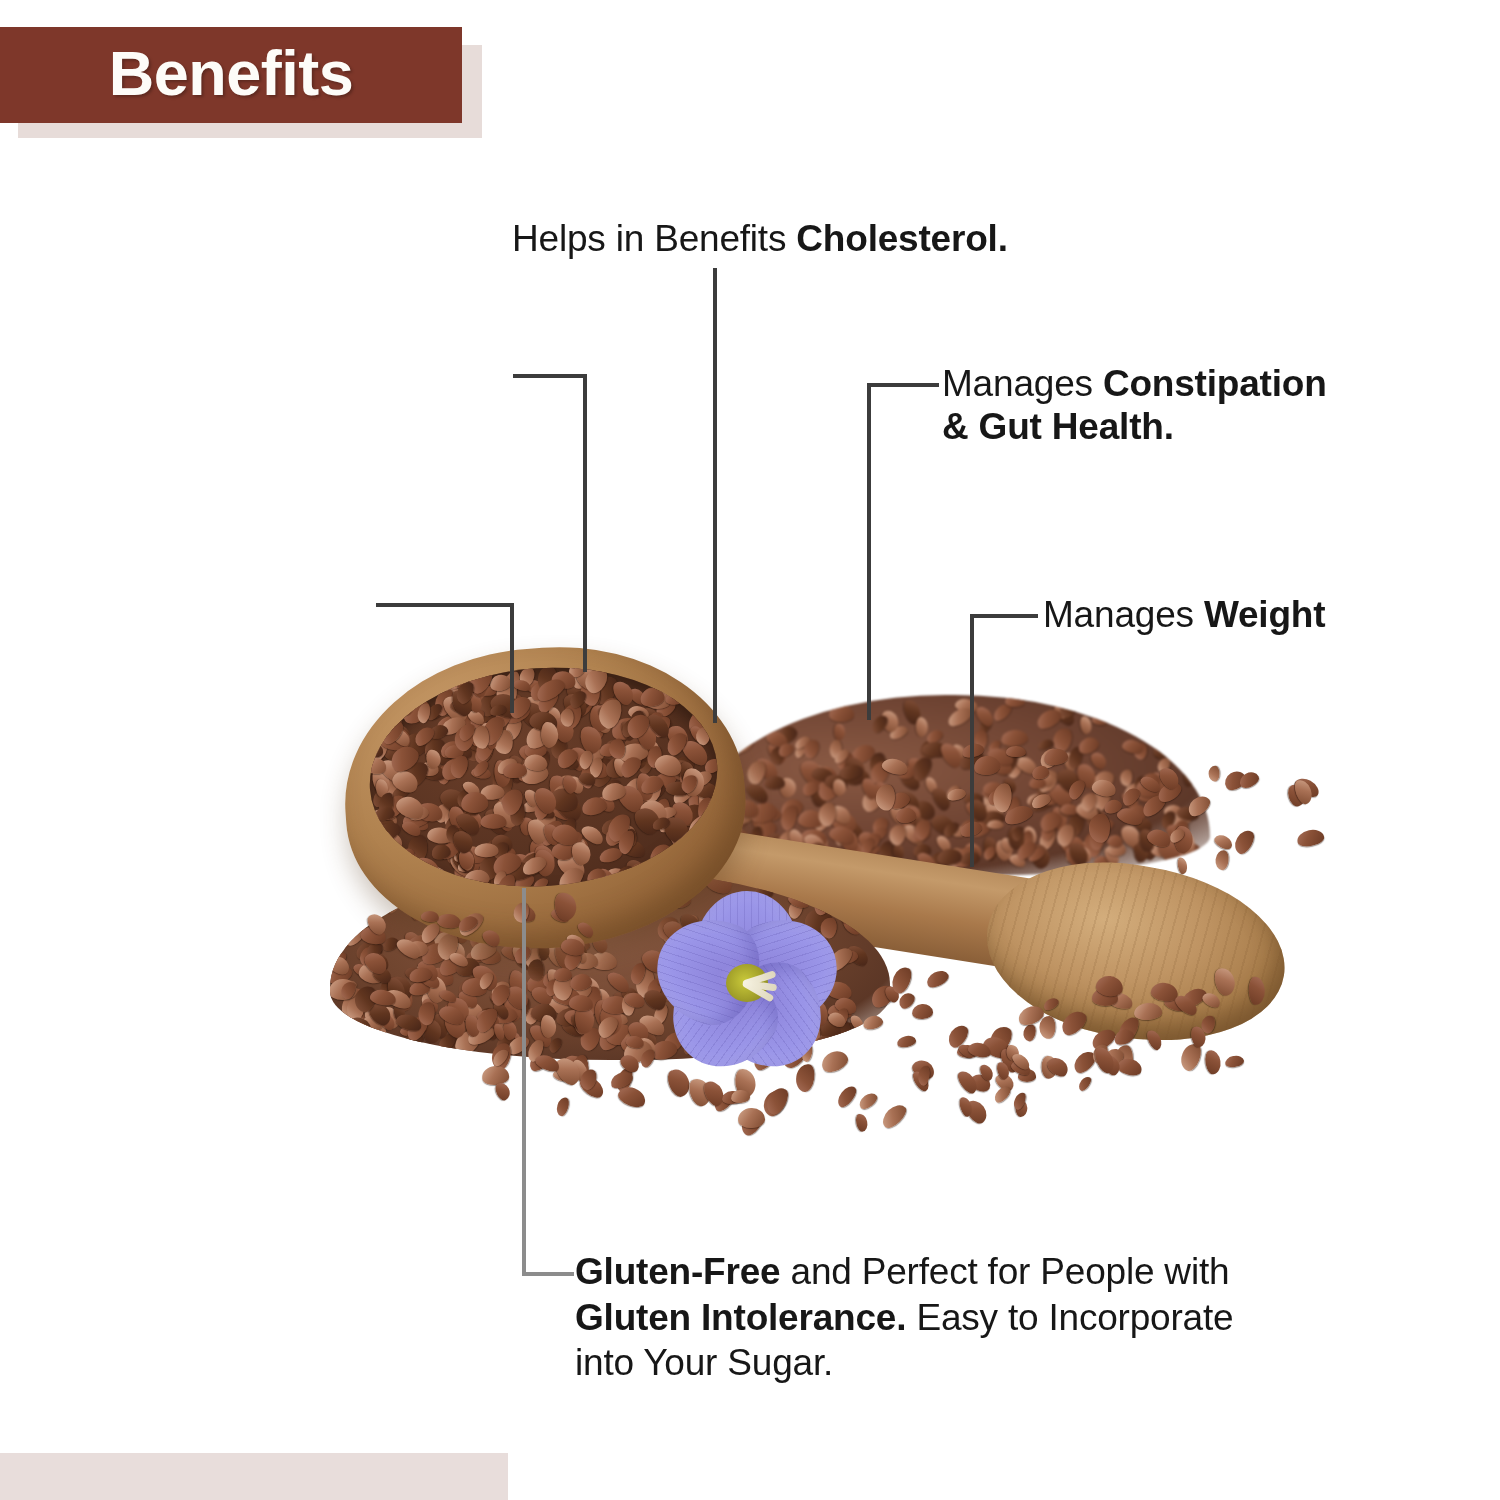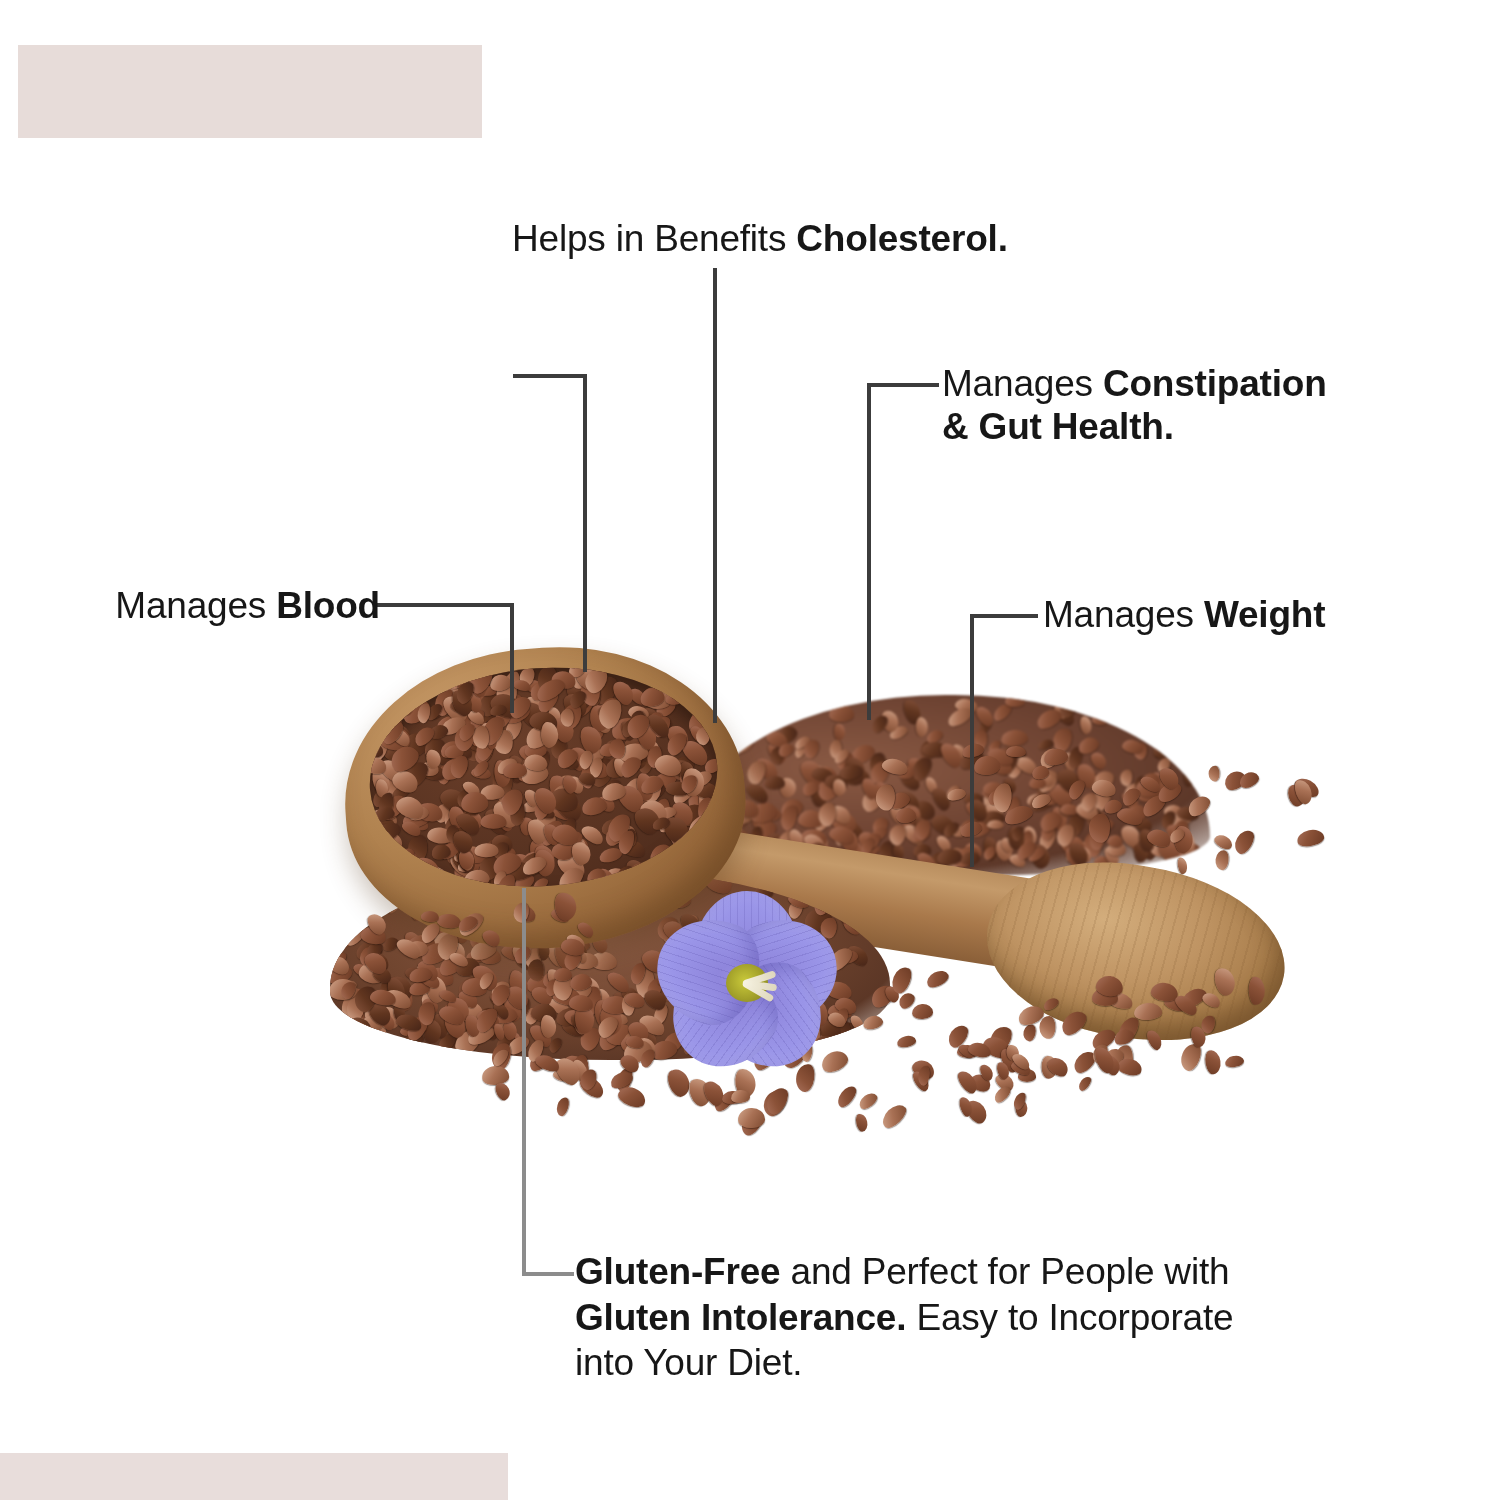--- a/index.html
+++ b/index.html
@@ -211,20 +211,23 @@
 
   
   .scatter { position: absolute; inset: 0; pointer-events: none; }
 </style>
 </head>
 <body>
 
 <div class="stage">
 
   <div class="header-shadow"></div>
+  <div class="header-bar">
+    <span class="header-title">Benefits</span>
+  </div>
 
   <div class="photo">
 
     <div class="pile-back">
       <div class="seedfield" id="sf-back">
           <i class="seed lt" style="left:381.6px;top:162.4px;width:17.9px;height:12.2px;transform:rotate(-4.2deg)"></i>
           <i class="seed" style="left:78.9px;top:119.1px;width:17.6px;height:13.4px;transform:rotate(-8.4deg)"></i>
           <i class="seed" style="left:66.5px;top:125.6px;width:22.4px;height:16.5px;transform:rotate(61.4deg)"></i>
           <i class="seed" style="left:307.6px;top:17.0px;width:21.3px;height:12.3px;transform:rotate(-42.2deg)"></i>
           <i class="seed lt" style="left:129.3px;top:146.9px;width:15.9px;height:12.1px;transform:rotate(38.1deg)"></i>
@@ -1559,27 +1562,26 @@
     <span>Helps in Benefits </span><b>Cholesterol.</b>
   </div>
 
 
   <div class="callout c-constipation">
     <div><span>Manages </span><b>Constipation</b></div>
     <div><b>&amp; Gut Health.</b></div>
   </div>
 
   <div class="callout c-bloodsugar">
-    <div><span>Manages </span><b>Blood</b></div>
   </div>
 
   <div class="callout c-weight">
     <span>Manages </span><b>Weight</b>
   </div>
 
   <div class="callout c-gluten">
     <div><b>Gluten-Free</b><span> and Perfect for People with</span></div>
     <div><b>Gluten Intolerance.</b><span> Easy to Incorporate</span></div>
-    <div><span>into Your Diet.</span></div>
+    <div><span>into Your Sugar.</span></div>
   </div>
 
   <div class="footer-bar"></div>
 </div>
 
 </body></html>

